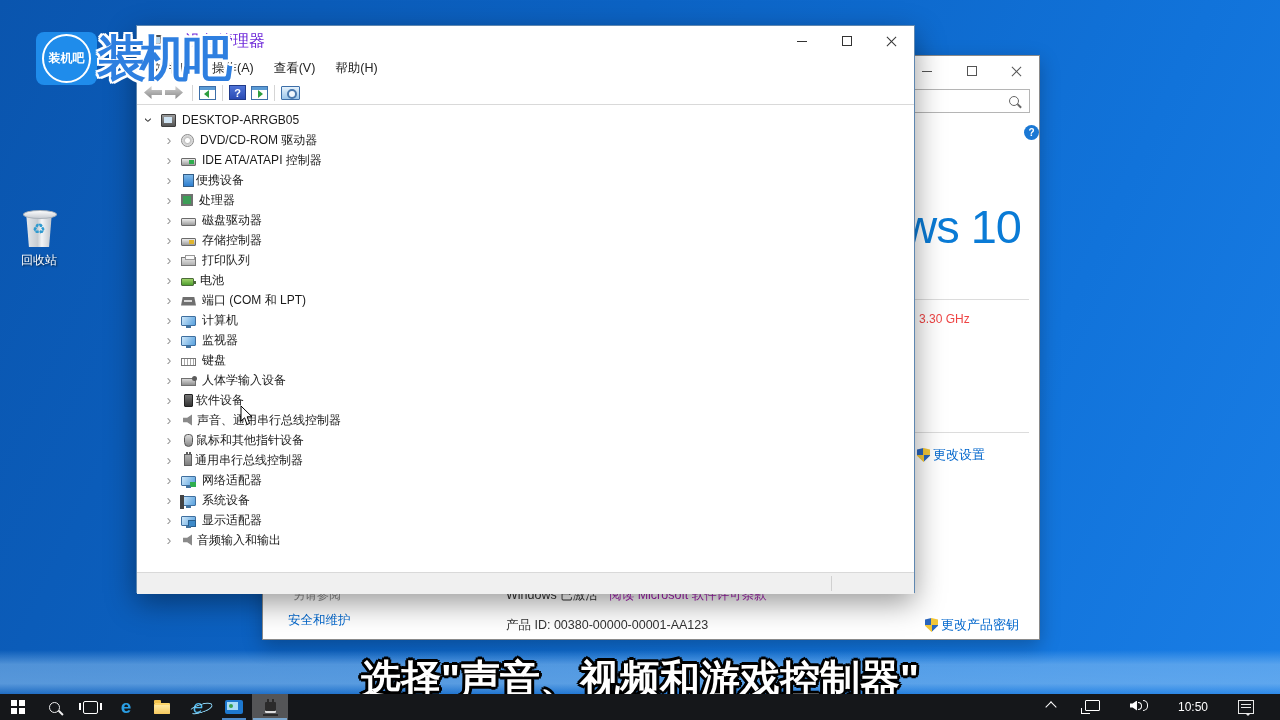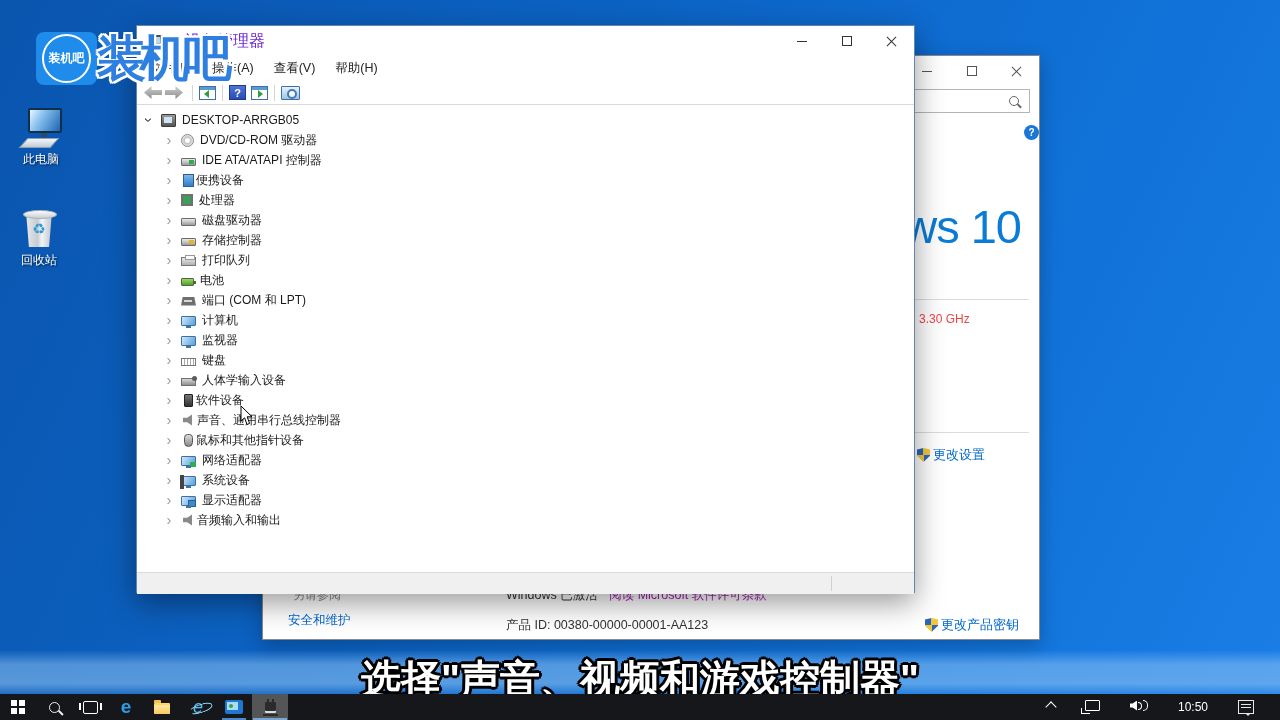--- a/index.html
+++ b/index.html
@@ -198,28 +198,20 @@
 </head>
 <body>
 
 <div class="desktop">
   <div class="wallpaper-band"></div>
 
   <div class="logo-tile">
     <div class="logo-circle">装机吧</div>
   </div>
 
-  <div class="desk-icon" style="left:6px;top:108px;">
-    <div class="pc-art">
-      <div class="pc-screen"></div>
-        <div class="pc-stand"></div>
-        <div class="pc-kbd"></div>
-    </div>
-    <div class="lbl">此电脑</div>
-  </div>
   <div class="desk-icon" style="left:4px;top:205px;">
     <div class="bin-art">
       <div class="bin-body"></div>
         <div class="bin-rim"></div>
         <div class="bin-sign">♻</div>
     </div>
     <div class="lbl">回收站</div>
   </div>
 </div>
 
@@ -378,20 +370,25 @@
   </div>
         <div class="tree-row child">
     <span class="chev"></span>
     <span class="ti ti-speaker"></span>
     <span class="tree-label">声音、通用串行总线控制器</span>
   </div>
         <div class="tree-row child">
     <span class="chev"></span>
     <span class="ti ti-mouse"></span>
     <span class="tree-label">鼠标和其他指针设备</span>
+  </div>
+        <div class="tree-row child">
+    <span class="chev"></span>
+    <span class="ti ti-usb"></span>
+    <span class="tree-label">通用串行总线控制器</span>
   </div>
         <div class="tree-row child">
     <span class="chev"></span>
     <span class="ti ti-network"></span>
     <span class="tree-label">网络适配器</span>
   </div>
         <div class="tree-row child">
     <span class="chev"></span>
     <span class="ti ti-system"></span>
     <span class="tree-label">系统设备</span>

